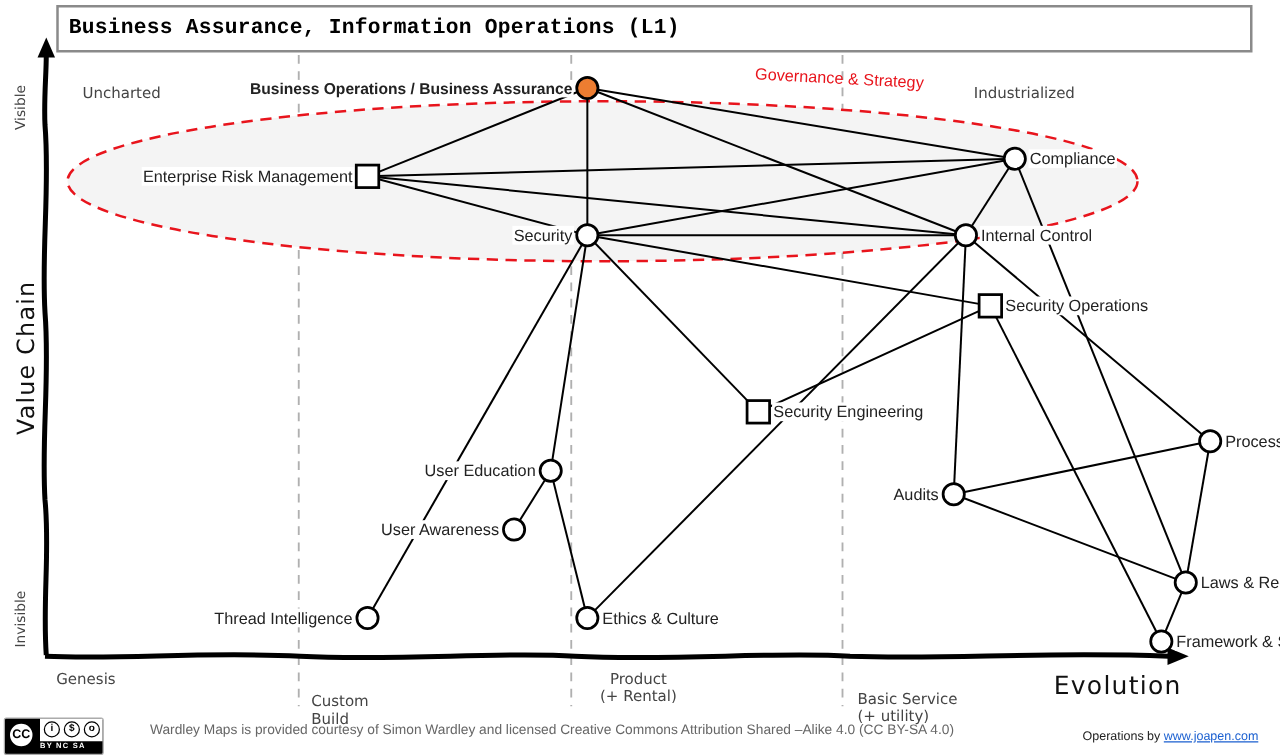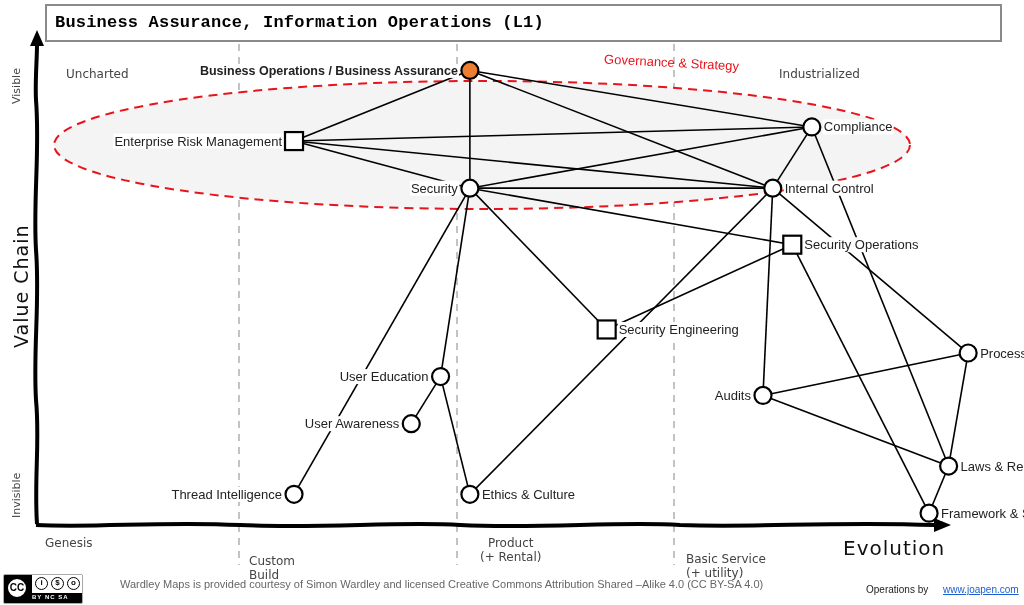--- a/index.html
+++ b/index.html
@@ -12,21 +12,21 @@
   .axis-v { position:absolute; font-family:"DejaVu Sans", sans-serif; color:#111; transform-origin:left top; white-space:nowrap; }
   .evo { position:absolute; left:843px; top:536px; font-size:20px; font-family:"DejaVu Sans", sans-serif; color:#111; letter-spacing:1px; }
   .gov { position:absolute; left:604px; top:55px; color:#e8141c; font-size:13px; transform:rotate(3deg); font-family:"Liberation Sans", sans-serif; }
   .cc-badge { position:absolute; left:3px; top:574px; width:80px; height:30px; background:#000; border:1px solid #aaa; border-radius:2px; box-sizing:border-box; }
   .cc-circle { position:absolute; left:2px; top:2px; width:22px; height:22px; border-radius:50%; background:#fff; border:2px solid #000; box-sizing:border-box; font-weight:bold; font-size:10px; text-align:center; line-height:18px; color:#000; font-family:"Liberation Sans", sans-serif; }
   .cc-top { position:absolute; left:28px; top:0px; width:50px; height:18px; background:#fff; }
   .cc-ic { position:absolute; top:2px; width:13px; height:13px; border:1.5px solid #000; border-radius:50%; box-sizing:border-box; font-size:8px; line-height:10px; text-align:center; font-weight:bold; color:#000; }
   .cc-bottom { position:absolute; left:28px; top:19px; width:50px; font-size:6px; color:#fff; font-weight:bold; letter-spacing:1px; font-family:"Liberation Sans", sans-serif; white-space:nowrap; }
   .credit { position:absolute; left:92px; top:578px; font-size:11px; color:#666; white-space:nowrap;margin-left:28px; }
   .published { position:absolute; left:866px; top:584px; font-size:10px; color:#222; white-space:nowrap; }
-  .published a { color:#1a5fd0; text-decoration:underline;margin-left:12px; }
+  .published a { color:#1a5fd0; text-decoration:underline; }
 </style>
 </head>
 <body>
 
 <svg id="map" width="1024" height="605" viewBox="0 0 1024 605" xmlns="http://www.w3.org/2000/svg">
 
   <g id="dividers" stroke="#b0b0b0" stroke-width="1.5" stroke-dasharray="7,6">
     <line x1="239" y1="44" x2="239" y2="565"></line>
     <line x1="457" y1="44" x2="457" y2="565"></line>
     <line x1="674" y1="44" x2="674" y2="565"></line>

